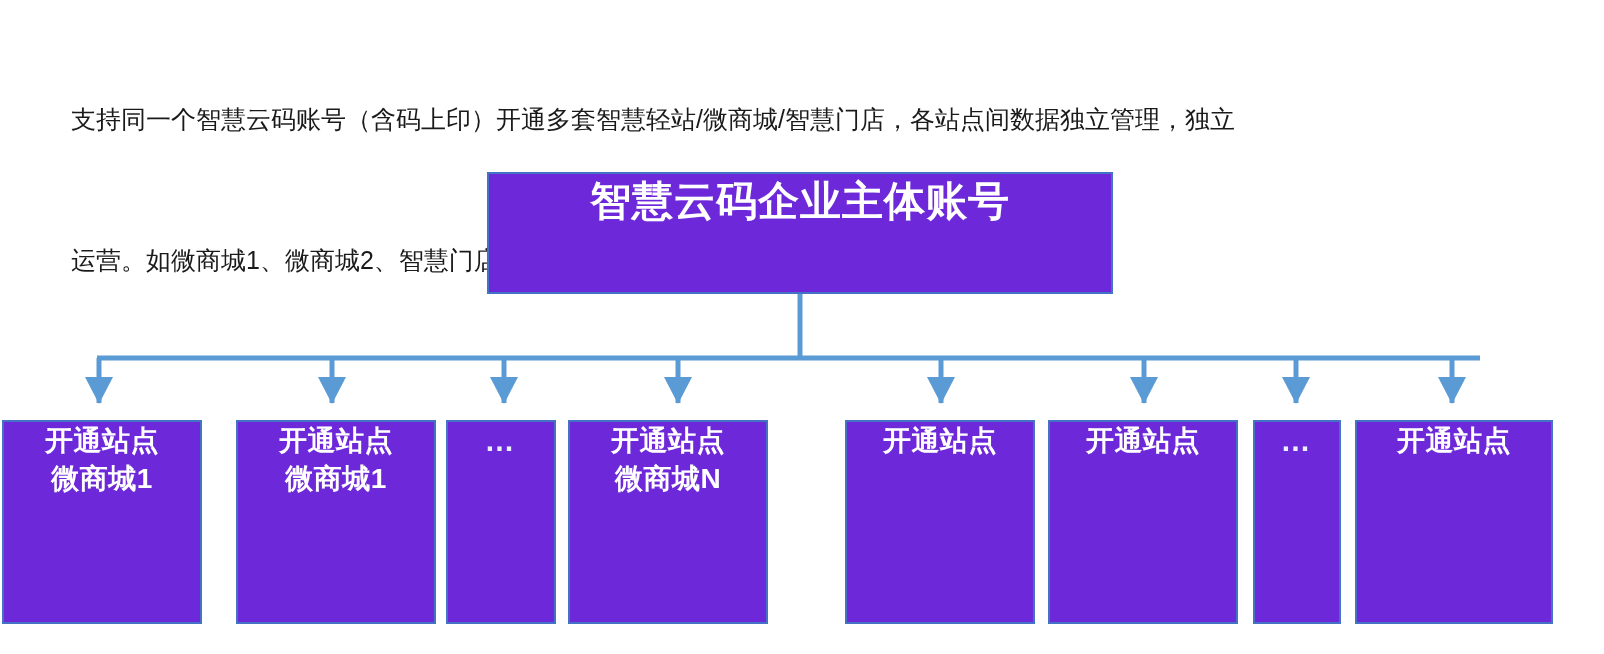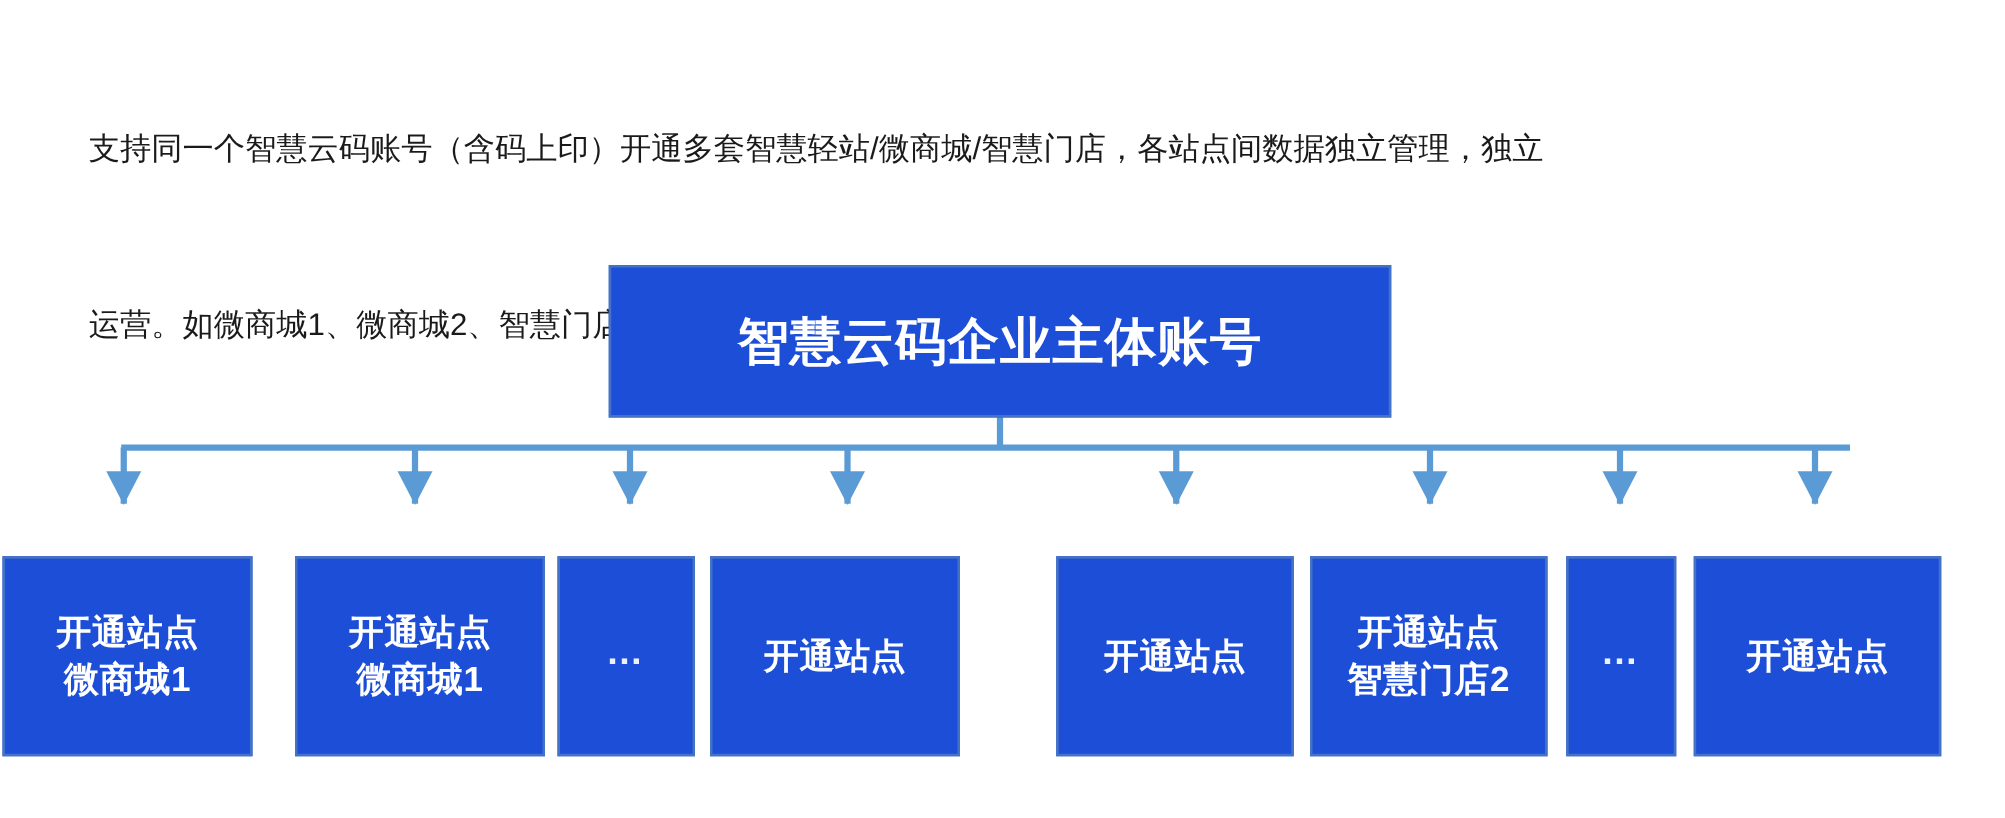--- a/index.html
+++ b/index.html
@@ -25,38 +25,36 @@
     margin-left:47px;
   }
 
   
   .diagram{position:absolute;left:0;top:0;width:1604px;height:654px;}
   .diagram svg{position:absolute;left:0;top:0;}
 
   
   .node{
     position:absolute;
-    background:#1d4ed8;
+    background:#6d28d9;
     border:2px solid #4472C4;
     box-sizing:border-box;
     display:flex;
-    align-items:center;
     justify-content:center;
     text-align:center;
     color:#ffffff;
     font-weight:bold;
-    margin-top:40px;
   }
   .root-node{
     left:487px; top:172px; width:626px; height:122px;
     font-size:41px;
     letter-spacing:1px;
   }
   .leaf{
-    top:405px; height:160px;
+    top:420px; height:204px;
     font-size:28px;
     line-height:38px;
     letter-spacing:0.5px;
   }
   .leaf .lbl{display:block;}
   .ellipsis-node{
     color:#eaf1fb;
     font-size:30px;
     font-weight:bold;
     letter-spacing:3px;
@@ -130,33 +128,33 @@
       </span>
     </div>
 
     <div class="node leaf ellipsis-node" style="left:446px; width:110px;">
       <span>…</span>
     </div>
 
     <div class="node leaf" style="left:568px; width:200px;">
       <span>
         <span class="lbl">开通站点</span>
+        <span class="lbl">微商城N</span>
       </span>
     </div>
 
     <div class="node leaf" style="left:845px; width:190px;">
       <span>
         <span class="lbl">开通站点</span>
       </span>
     </div>
 
     <div class="node leaf" style="left:1048px; width:190px;">
       <span>
         <span class="lbl">开通站点</span>
-        <span class="lbl">智慧门店2</span>
       </span>
     </div>
 
     <div class="node leaf ellipsis-node" style="left:1253px; width:88px;">
       <span>…</span>
     </div>
 
     <div class="node leaf" style="left:1355px; width:198px;">
       <span>
         <span class="lbl">开通站点</span>

